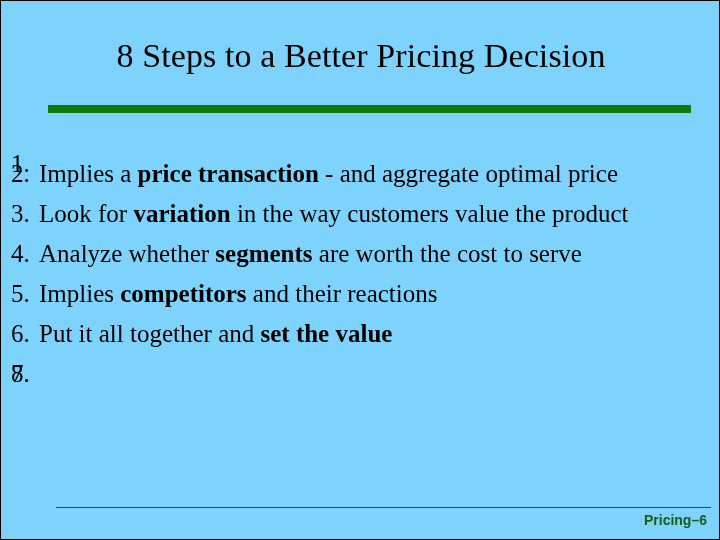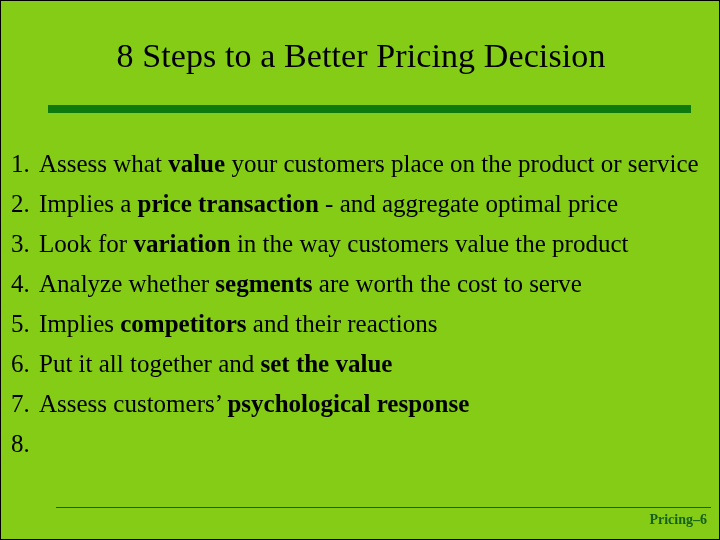--- a/index.html
+++ b/index.html
@@ -7,21 +7,21 @@
   html, body {
     width: 720px;
     height: 540px;
     background: #ffffff;
   }
 
   .slide {
     position: relative;
     width: 720px;
     height: 540px;
-    background: #84cc16;
+    background: #7dd3fc;
     border: 1px solid #000000;
     overflow: hidden;
     font-family: "Liberation Serif", "DejaVu Serif", serif;
     color: #000000;
   }
 
   
   .slide-title {
     position: absolute;
     left: 0;
@@ -88,41 +88,41 @@
   }
 
   .footer-label {
     position: absolute;
     right: 12px;
     top: 510px;
     font-size: 14px;
     line-height: 18px;
     font-weight: bold;
     color: #15601a;
-    font-family: Liberation Serif, serif;
+    font-family: Liberation Sans, sans-serif;
     white-space: nowrap;
   }
 </style>
 </head>
 <body>
 
 <div class="slide">
 
   <h1 class="slide-title">8 Steps to a Better Pricing Decision</h1>
 
   <div class="title-rule"></div>
 
   <ol class="body-list">
-      <li class="body-item"><span class="item-number">1.</span><span class="item-text"><span>Assess what </span><b>value</b><span> your customers place on the product or service</span></span></li>
+      <li class="body-item"><span class="item-number">1.</span></li>
       <li class="body-item"><span class="item-number">2.</span><span class="item-text"><span>Implies a </span><b>price transaction</b><span> - and aggregate optimal price</span></span></li>
       <li class="body-item"><span class="item-number">3.</span><span class="item-text"><span>Look for </span><b>variation</b><span> in the way customers value the product</span></span></li>
       <li class="body-item"><span class="item-number">4.</span><span class="item-text"><span>Analyze whether </span><b>segments</b><span> are worth the cost to serve</span></span></li>
       <li class="body-item"><span class="item-number">5.</span><span class="item-text"><span>Implies </span><b>competitors</b><span> and their reactions</span></span></li>
       <li class="body-item"><span class="item-number">6.</span><span class="item-text"><span>Put it all together and </span><b>set the value</b></span></li>
-      <li class="body-item"><span class="item-number">7.</span><span class="item-text"><span>Assess customers’ </span><b>psychological response</b></span></li>
+      <li class="body-item"><span class="item-number">7.</span></li>
       <li class="body-item"><span class="item-number">8.</span></li>
     </ol>
 
   <div class="footer-rule"></div>
 
   <div class="footer-label">Pricing–6</div>
 
 </div>
 
 </body></html>

